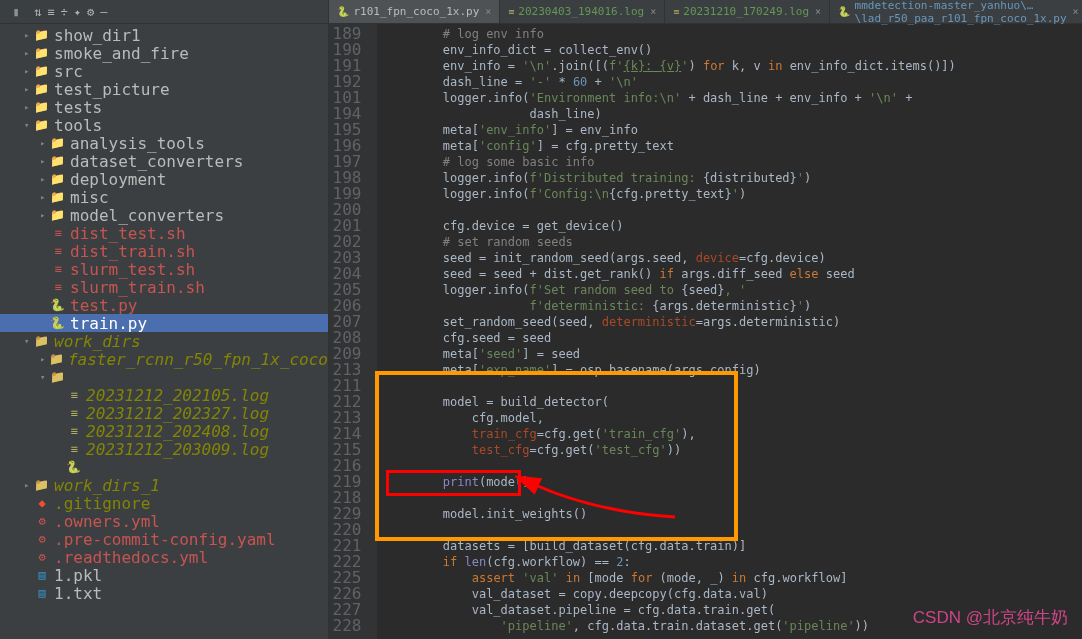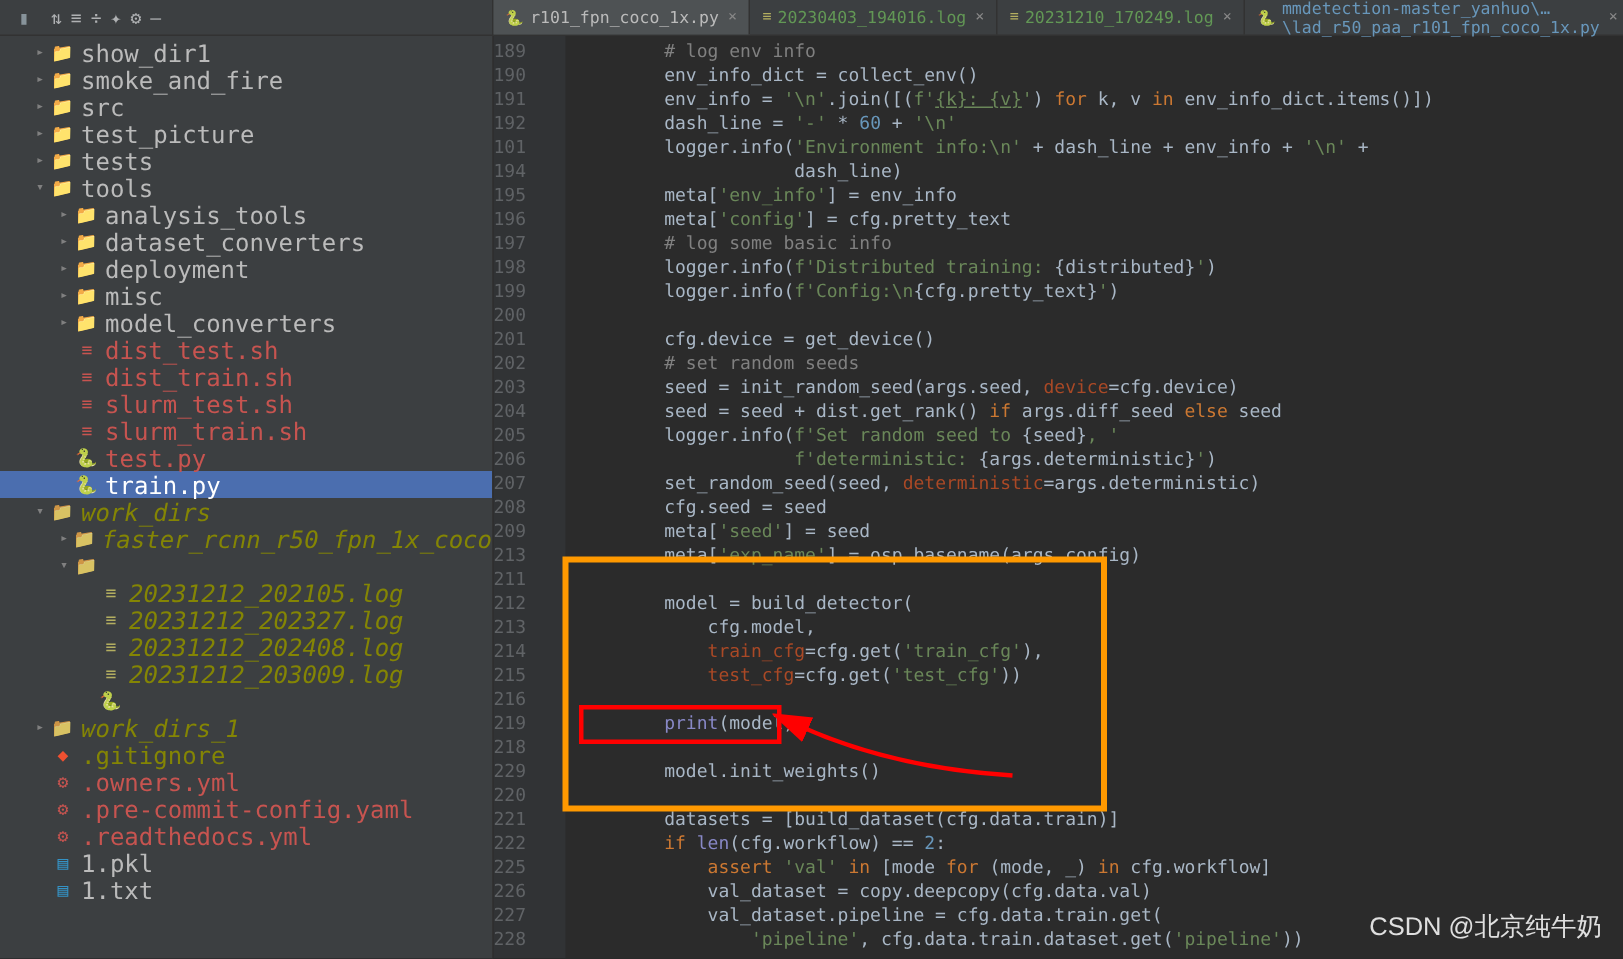--- a/index.html
+++ b/index.html
@@ -86,24 +86,24 @@
 .tab .tab-icon { margin-right: 4px; font-size: 10px; }
 .tab .close { margin-left: 6px; color: #888; font-size: 10px; }
 .tab .green { color: #629755; }
 .tab .blue { color: #6897bb; }
 
 .code-area { flex: 1; display: flex; overflow: hidden; position: relative; }
 .gutter {
   width: 48px;
   background: #313335;
   color: #606366;
-  text-align: left;
+  text-align: center;
   padding-right: 12px;
   padding-top: 2px;
-  font-size: 12px;
+  font-size: 16px;
   line-height: 16px;
 }
 .gutter div { height: 16px; }
 .code {
   flex: 1;
   padding-top: 2px;
   padding-left: 8px;
   font-size: 12px;
   line-height: 16px;
   white-space: pre;
@@ -138,21 +138,21 @@
 .arrow-svg {
   position: absolute;
   left: 515px;
   top: 452px;
   pointer-events: none;
 }
 .watermark {
   position: absolute;
   bottom: 10px;
   right: 14px;
-  color: #ffffff;
+  color: #ec4899;
   font-size: 17px;
   font-family: sans-serif;
   opacity: 0.85;
   pointer-events: none;
   margin-left: 12px;
 }
 </style>
 </head>
 <body>
 

